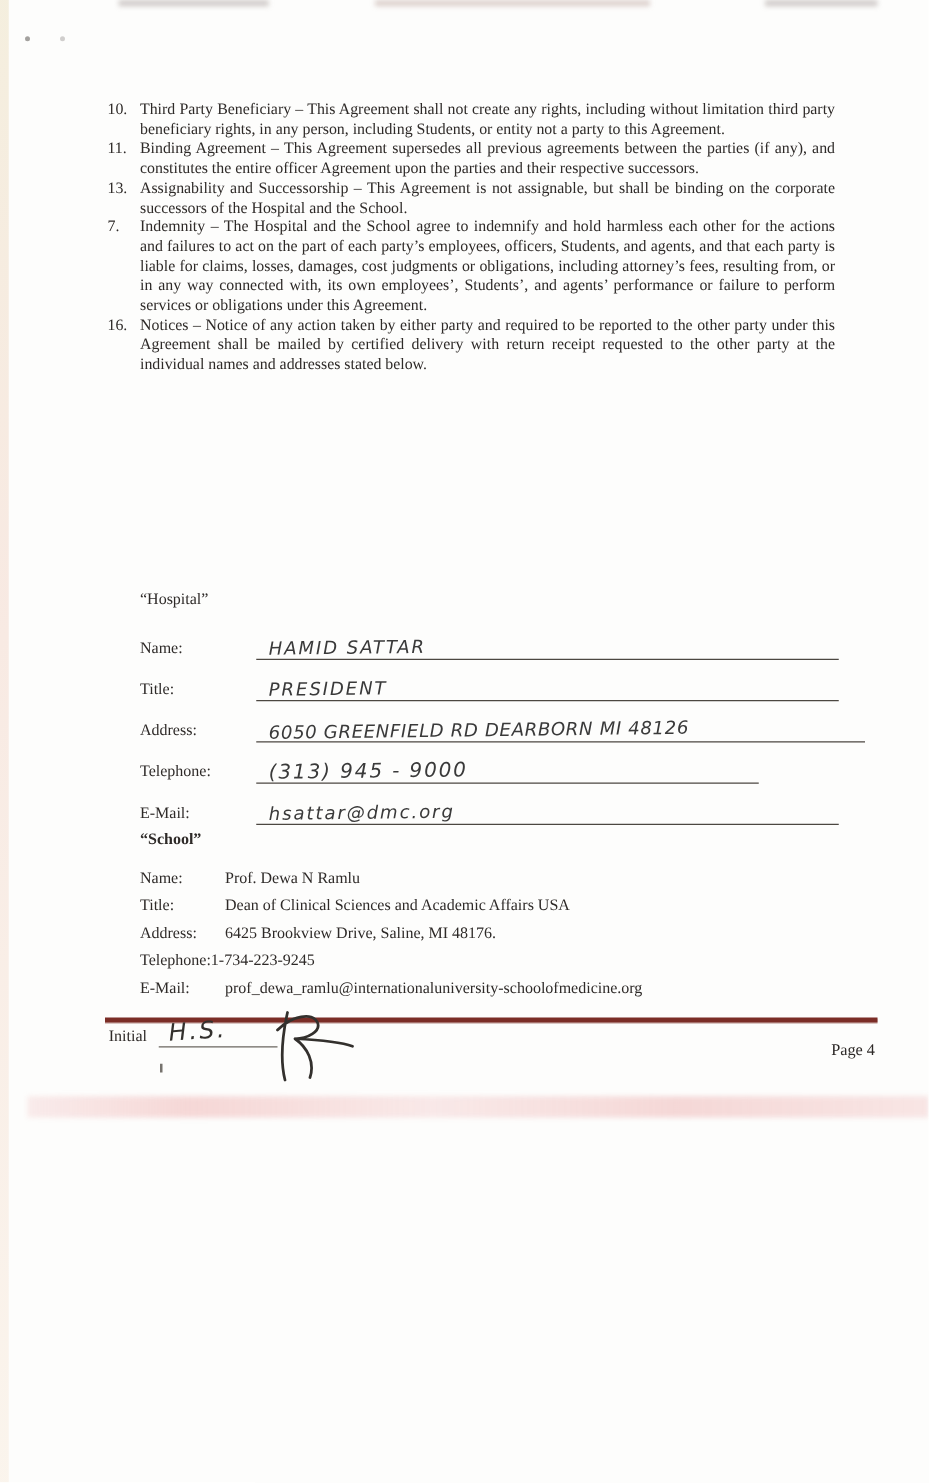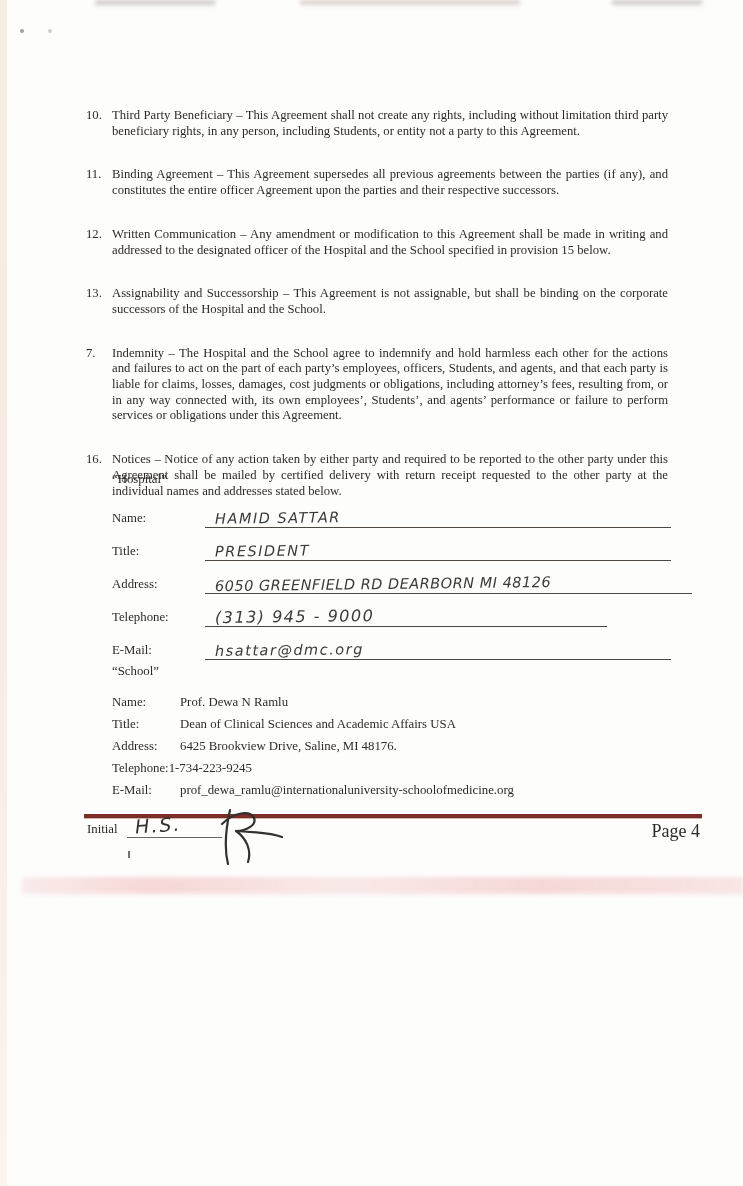--- a/index.html
+++ b/index.html
@@ -27,21 +27,21 @@
   .sp2 { left: 48px; top: 29px; opacity: .5; }
   .sp3 { left: 128px; top: 851px; width: 2px; height: 7px; border-radius: 0; background: rgba(60,55,50,.7); }
   .pink-band {
     position: absolute; left: 22px; top: 877px; width: 721px; height: 17px;
     background: linear-gradient(to right, rgba(240,190,190,.28), rgba(238,178,178,.5) 18%, rgba(240,190,190,.32) 45%, rgba(236,175,175,.48) 72%, rgba(240,190,190,.38));
     filter: blur(2px);
   }
 
   
   .clauses { position: absolute; left: 86px; top: 80px; width: 585px; }
-  .clause { display: flex; font-size: 12.7px; line-height: 15.7px; margin-top: 28px; }
+  .clause { display: flex; font-size: 12.7px; line-height: 15.7px; }
   .clause .num { width: 26px; flex: none; }
   .clause .txt { width: 556px; text-align: justify; }
 
   
   .hospital { position: absolute; left: 112px; top: 472px; width: 580px; font-size: 12.8px; }
   .h-heading { margin-bottom: 8px; }
   .h-row { display: flex; align-items: flex-end; height: 33px; }
   .h-row .lbl { width: 93px; flex: none; padding-bottom: 2px; }
   .fill-line { border-bottom: 1.2px solid #4c4741; padding: 0 4px 0 10px; }
   .hw {
@@ -50,42 +50,42 @@
     font-size: 14.5px;
     letter-spacing: 1.5px;
     color: #3a3a3a;
     display: inline-block;
     transform: rotate(-0.7deg);
     white-space: nowrap;
   }
 
   
   .school { position: absolute; left: 112px; top: 664px; width: 580px; font-size: 12.8px; }
-  .s-heading { font-weight: normal; margin-bottom: 12px; }
+  .s-heading { font-weight: bold; margin-bottom: 12px; }
   .s-row { display: flex; line-height: 22px; }
   .s-row .lbl { width: 68px; flex: none; }
   .s-row .val { white-space: nowrap; }
 
   
   .footer { position: absolute; left: 0; top: 808px; width: 743px; height: 70px; }
   .footer-rule {
     position: absolute; left: 84px; top: 6px; width: 618px; height: 4px;
     background: #7b2d26;
     box-shadow: 0 1px 0 rgba(123,45,38,.35);
   }
   .initial-label { position: absolute; left: 87px; top: 14px; font-size: 12.8px; }
   .initial-line { position: absolute; left: 127px; top: 29px; width: 95px; border-bottom: 1px solid #6b665f; }
   .initials-hw {
     position: absolute; left: 135px; top: 6px;
     font-family: "DejaVu Sans", sans-serif; font-style: italic;
     font-size: 19px; letter-spacing: 2px; color: #33302d;
     transform: rotate(-4deg);
   }
   .flourish { position: absolute; left: 212px; top: -4px; }
-  .page-num { position: absolute; right: 43px; top: 13px; font-size: 18px; }
+  .page-num { position: absolute; right: 43px; top: 24px; font-size: 13px; }
 </style>
 </head>
 <body>
 
 <div class="scan">
 
   <div class="edge-strip"></div>
   <div class="top-smudge ts1"></div>
   <div class="top-smudge ts2"></div>
   <div class="top-smudge ts3"></div>
@@ -95,24 +95,20 @@
   <div class="pink-band"></div>
 
   <div class="clauses">
     <div class="clause">
       <span class="num">10.</span>
       <span class="txt">Third Party Beneficiary – This Agreement shall not create any rights, including without limitation third party beneficiary rights, in any person, including Students, or entity not a party to this Agreement.</span>
     </div>
     <div class="clause">
       <span class="num">11.</span>
       <span class="txt">Binding Agreement – This Agreement supersedes all previous agreements between the parties (if any), and constitutes the entire officer Agreement upon the parties and their respective successors.</span>
-    </div>
-    <div class="clause">
-      <span class="num">12.</span>
-      <span class="txt">Written Communication – Any amendment or modification to this Agreement shall be made in writing and addressed to the designated officer of the Hospital and the School specified in provision 15 below.</span>
     </div>
     <div class="clause">
       <span class="num">13.</span>
       <span class="txt">Assignability and Successorship – This Agreement is not assignable, but shall be binding on the corporate successors of the Hospital and the School.</span>
     </div>
     <div class="clause">
       <span class="num">7.</span>
       <span class="txt">Indemnity – The Hospital and the School agree to indemnify and hold harmless each other for the actions and failures to act on the part of each party’s employees, officers, Students, and agents, and that each party is liable for claims, losses, damages, cost judgments or obligations, including attorney’s fees, resulting from, or in any way connected with, its own employees’, Students’, and agents’ performance or failure to perform services or obligations under this Agreement.</span>
     </div>
     <div class="clause">

